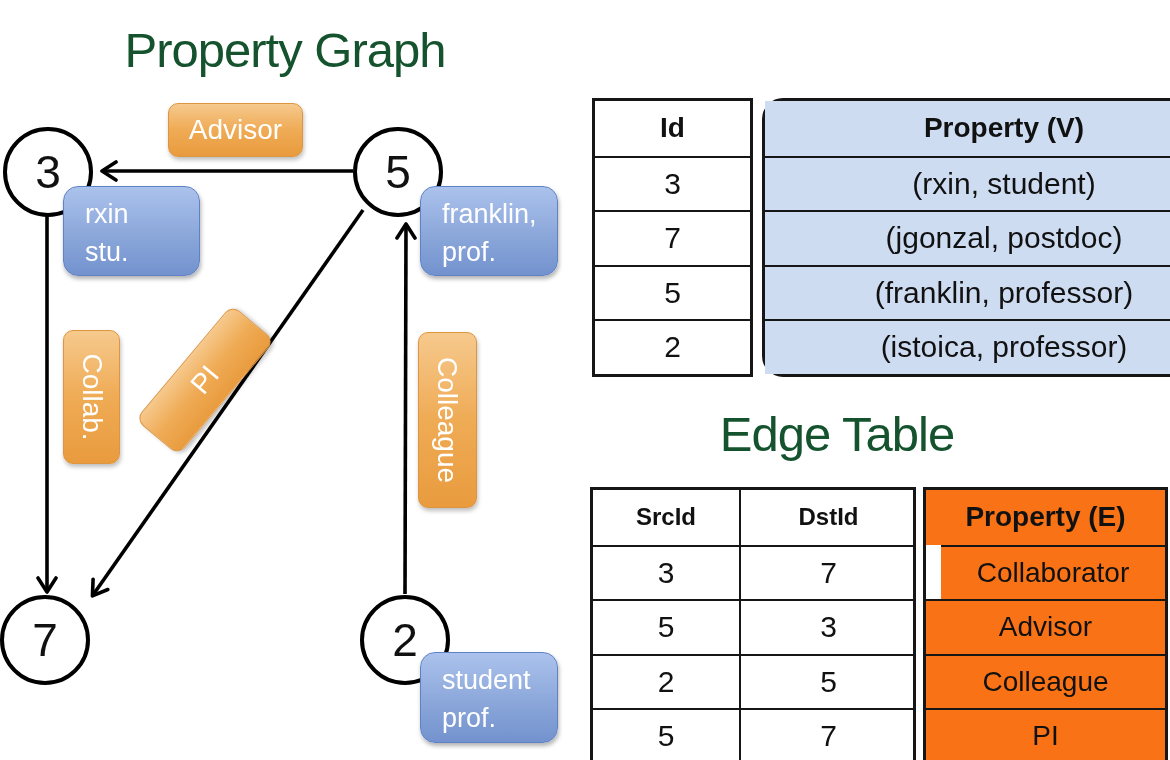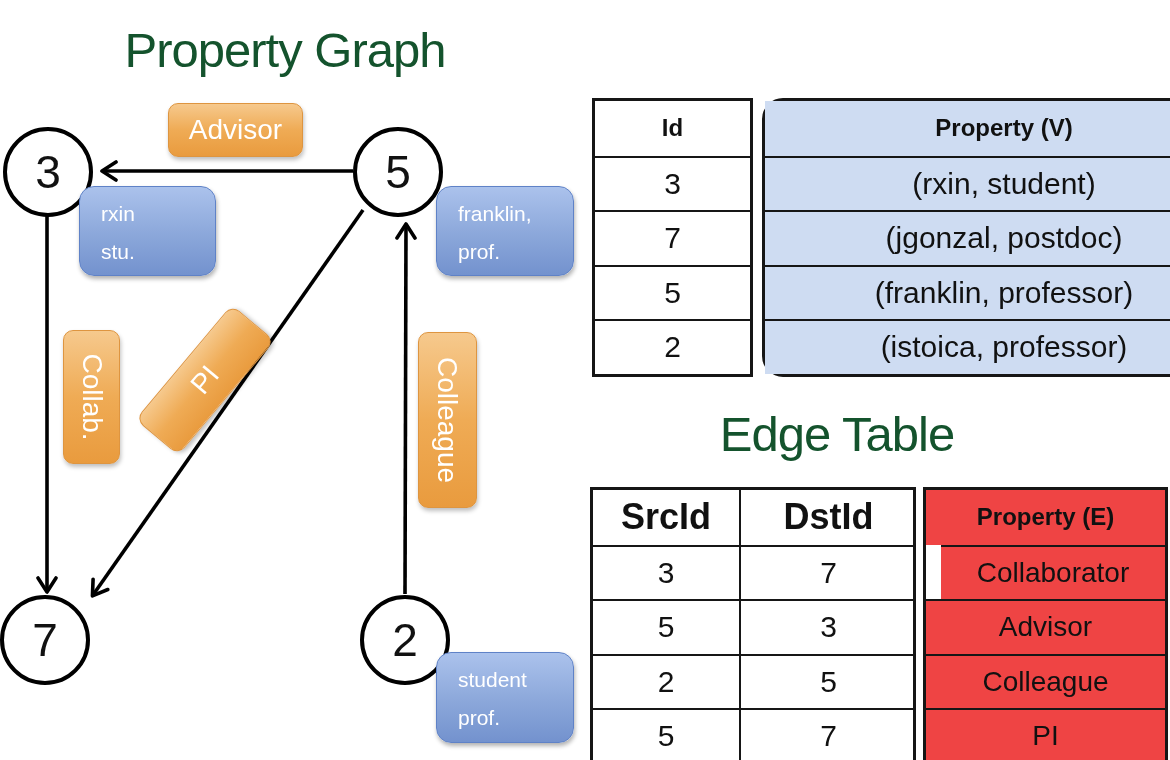--- a/index.html
+++ b/index.html
@@ -16,50 +16,50 @@
   .node{
     width:90px;height:90px;border:4px solid #000;border-radius:50%;
     background:#fff;display:flex;align-items:center;justify-content:center;
     font-size:46px;font-weight:300;box-sizing:border-box;z-index:3;
   }
   
   .bluebox{
     background:linear-gradient(180deg,#abc2ec 0%,#8ba7da 55%,#7392ce 100%);
     border:1.5px solid #5f82c7;border-radius:15px;
     box-shadow:1px 3px 4px rgba(0,0,0,.30);
-    color:#fff;font-size:21px;line-height:38px;
-    padding:8px 0 0 21px;box-sizing:border-box;z-index:4;margin-left:16px;
+    color:#fff;font-size:27px;line-height:38px;
+    padding:8px 0 0 21px;box-sizing:border-box;z-index:4;
   }
   
   .orangebox{
     background:linear-gradient(180deg,#f6c98d 0%,#efab55 50%,#e99b3e 100%);
     border:1.5px solid #de9540;border-radius:10px;
     box-shadow:1px 3px 4px rgba(0,0,0,.25);
     color:#fff;font-size:28px;display:flex;align-items:center;justify-content:center;
     box-sizing:border-box;z-index:4;
   }
   .orangebox .vtext{transform:rotate(90deg);white-space:nowrap;}
   
   .tbl{display:flex;flex-direction:column;border:3px solid #161616;box-sizing:border-box;background:#fff;}
   .tbl .cell{
     height:54.5px;display:flex;align-items:center;justify-content:center;
     font-size:30px;border-top:2.5px solid #161616;box-sizing:border-box;
   }
   .tbl .cell:first-child{border-top:none;}
-  .tbl .hdr{font-weight:bold;font-size:24px;}
+  .tbl .hdr{font-weight:bold;font-size:28px;}
   .grid2{display:grid;grid-template-columns:148px 175px;border:3px solid #161616;box-sizing:border-box;background:#fff;}
   .grid2 .cell{
     height:54.5px;display:flex;align-items:center;justify-content:center;
     font-size:30px;border-top:2.5px solid #161616;box-sizing:border-box;
   }
   .grid2 .cell:nth-child(-n+2){border-top:none;}
   .grid2 .cell:nth-child(odd){border-right:2.5px solid #161616;}
-  .grid2 .hdr{font-weight:bold;font-size:36px;}
+  .grid2 .hdr{font-weight:bold;font-size:24px;}
   .bluecol{background:#cedcf2;}
-  .tancol{background:#ef4444;}
+  .tancol{background:#f97316;}
 </style>
 </head>
 <body>
 
 <div id="frame">
 
   <div class="abs title" style="left:0;top:22px;width:570px;">Property Graph</div>
 
   <svg class="abs" style="left:0;top:0;z-index:1;" width="580" height="760">
     <defs>

